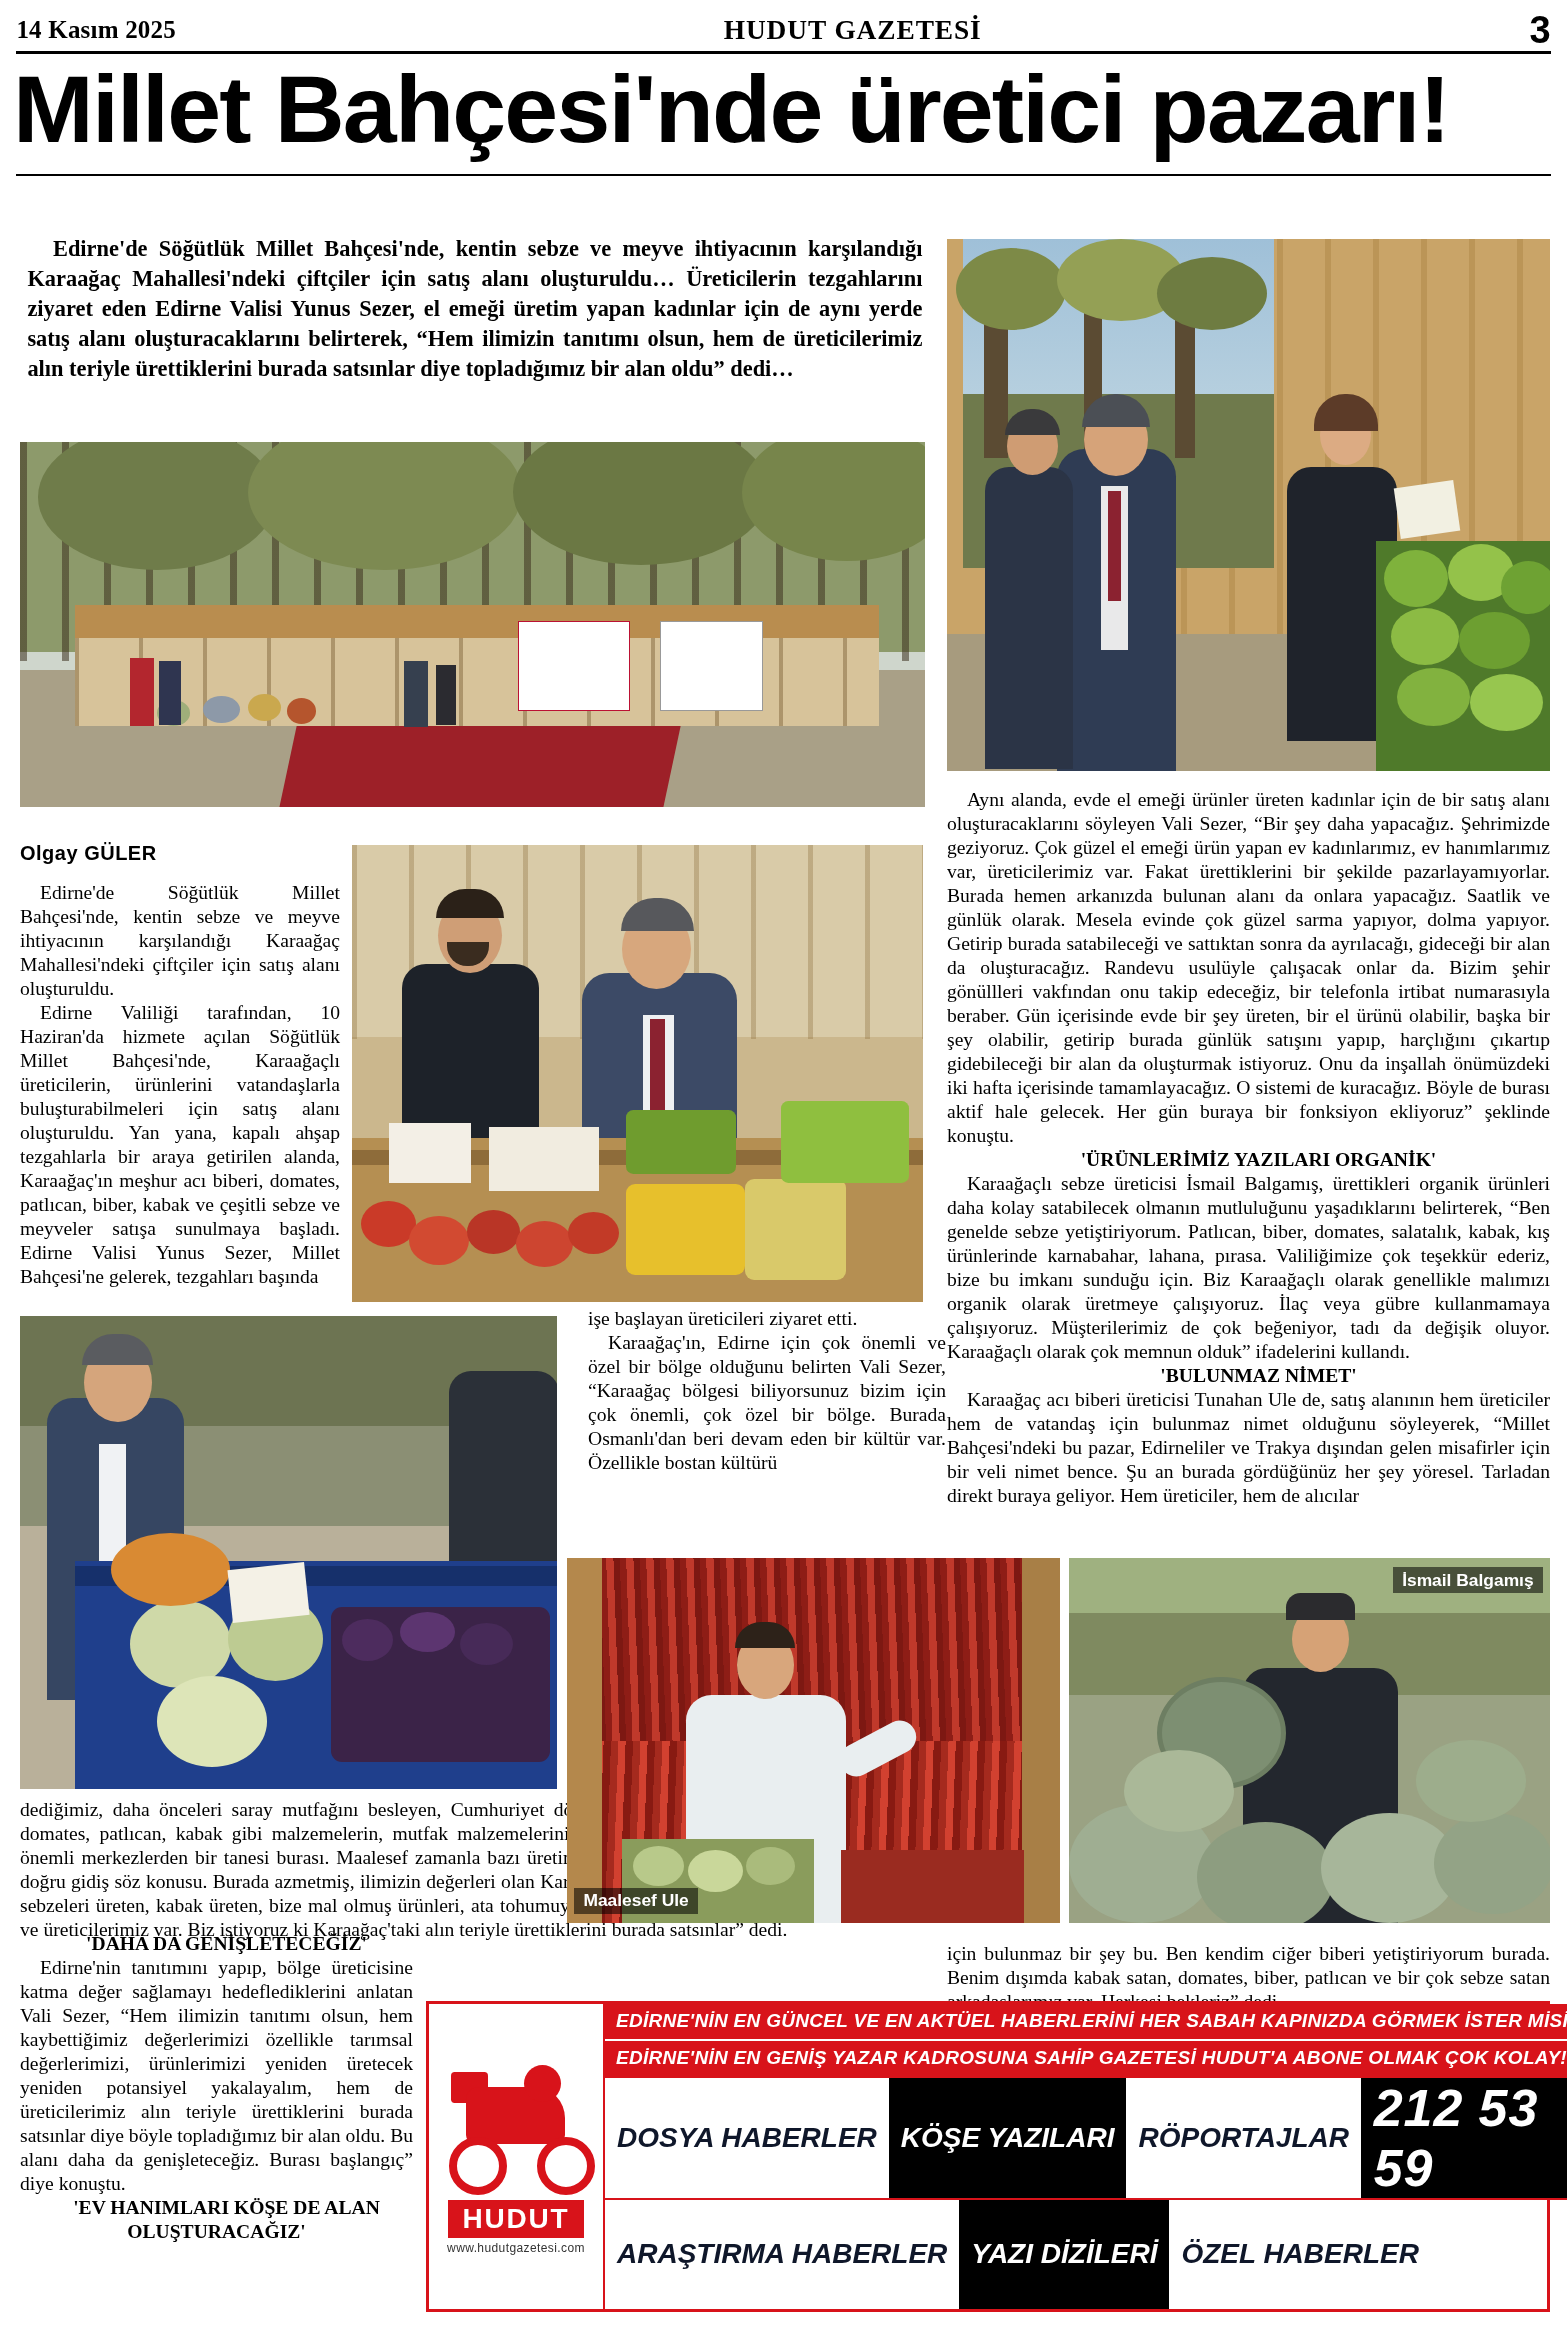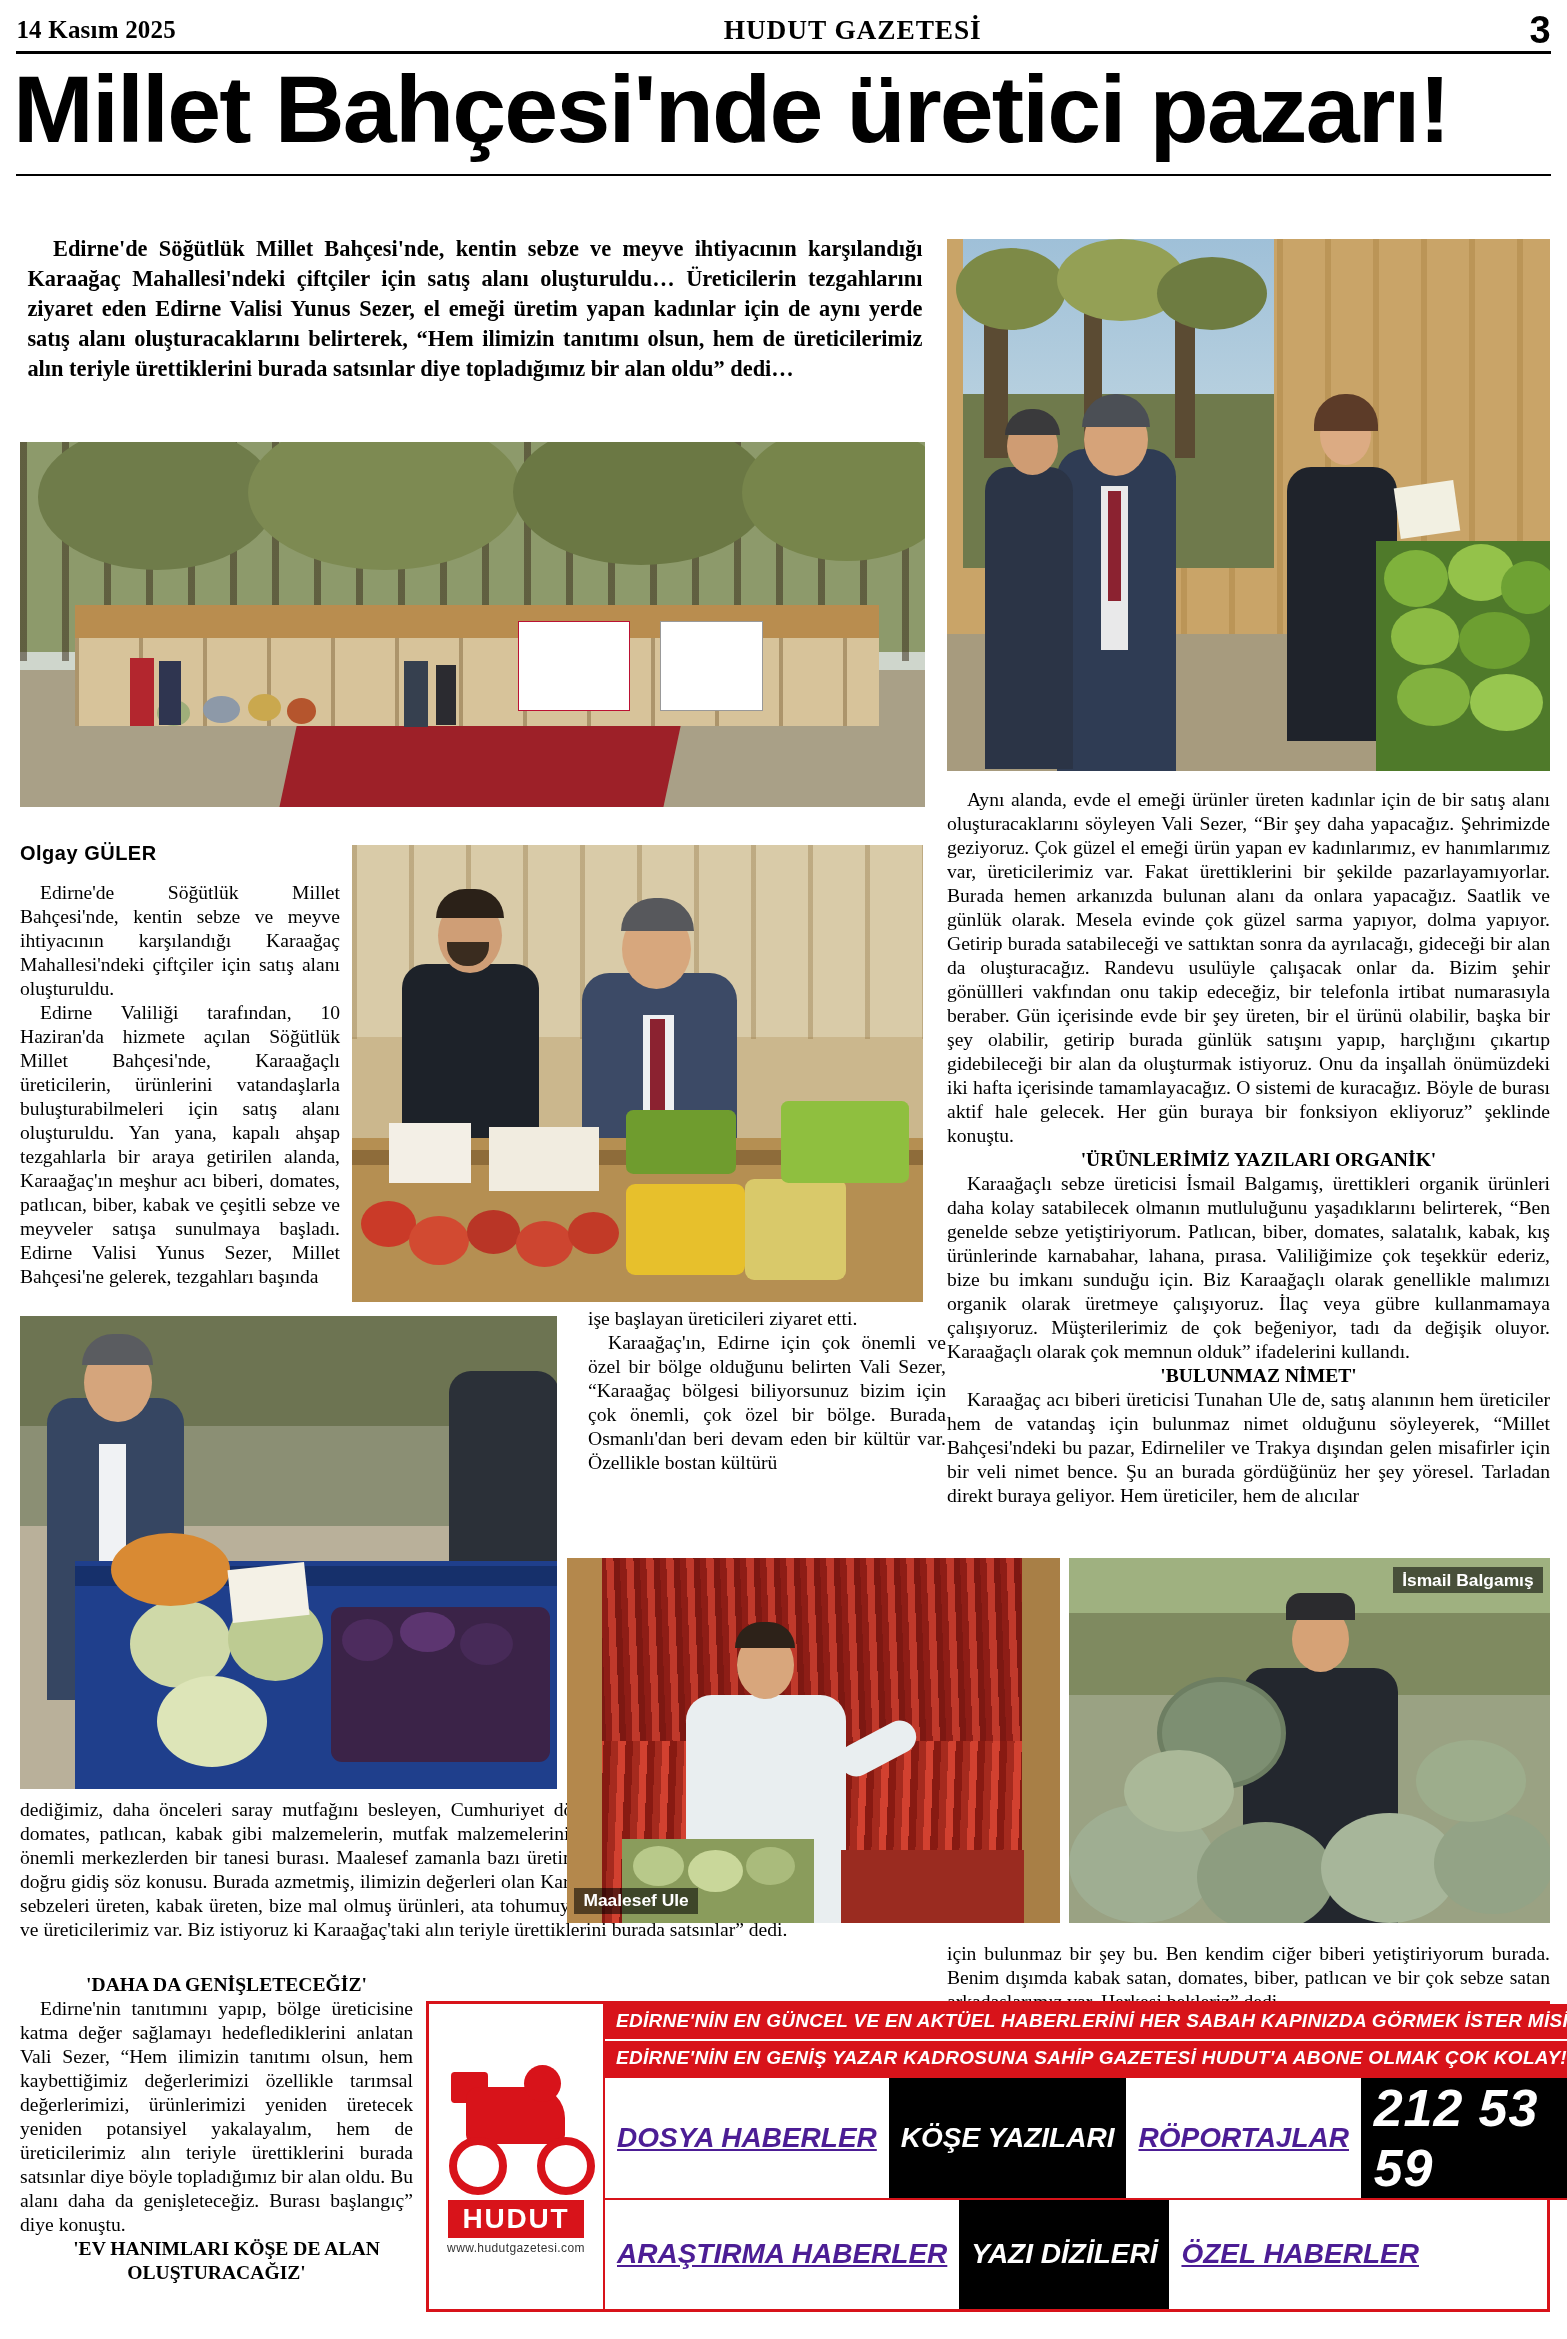--- a/index.html
+++ b/index.html
@@ -202,21 +202,21 @@
     width: 320px;
   }
   
   #col-left-b {
     top: 1798px;
     left: 20px;
     width: 813px;
   }
   
   #col-left-c {
-    top: 1973px;
+    top: 1932px;
     left: 20px;
     width: 393px;
   }
   
   #col-mid-a {
     top: 1307px;
     left: 567px;
     width: 358px;
     margin-left: 21px;
   }
@@ -337,21 +337,21 @@
     font-weight: bold;
     font-style: italic;
     font-size: 28px;
     padding: 0 12px;
     white-space: nowrap;
     display:flex;
     align-items:center;
     height:100%;
   }
   .ad-cell.dark { background: #000; color: #fff; height: 100%; }
-  .ad-cell.light { background: #fff; color: #4c1d95; text-decoration: underline; }
+  .ad-cell.light { background: #fff; color: #0f172a; }
   .ad-phone {
     margin-left: auto;
     background: #000;
     color: #fff;
     font-family: "Liberation Sans", sans-serif;
     font-weight: bold;
     font-style: italic;
     font-size: 52px;
     letter-spacing: 0.9px;
     padding: 0 12.8px;

